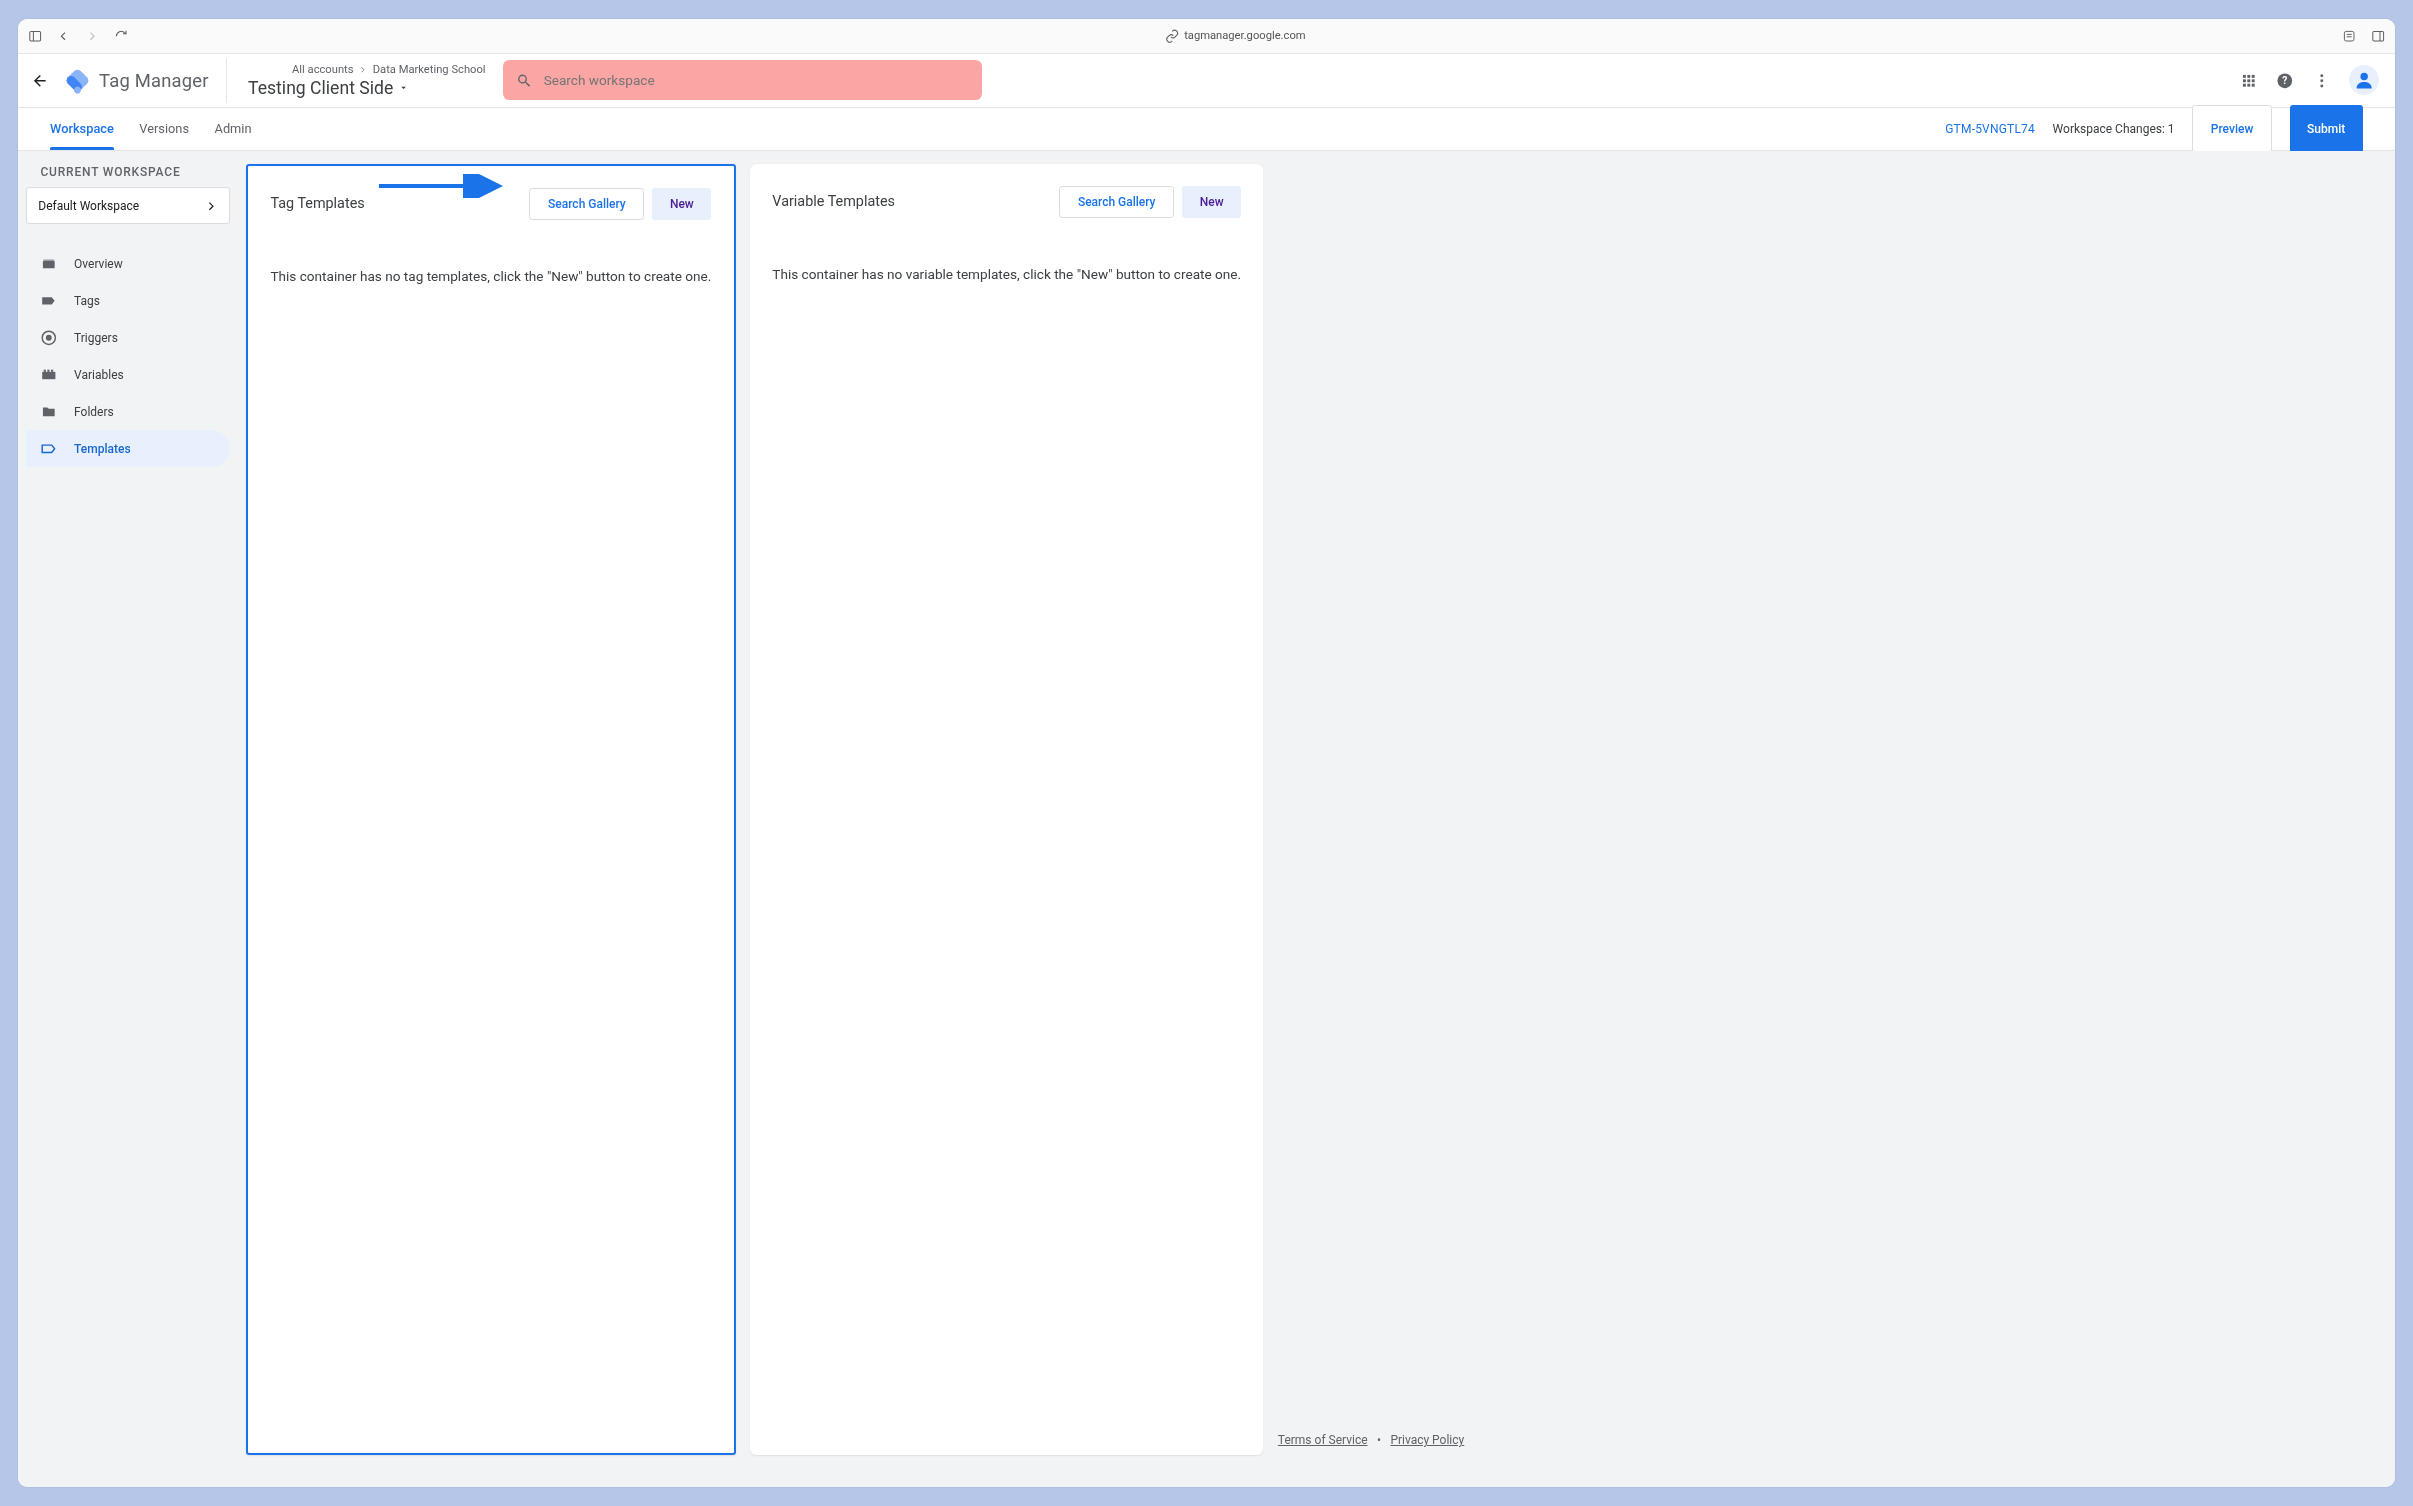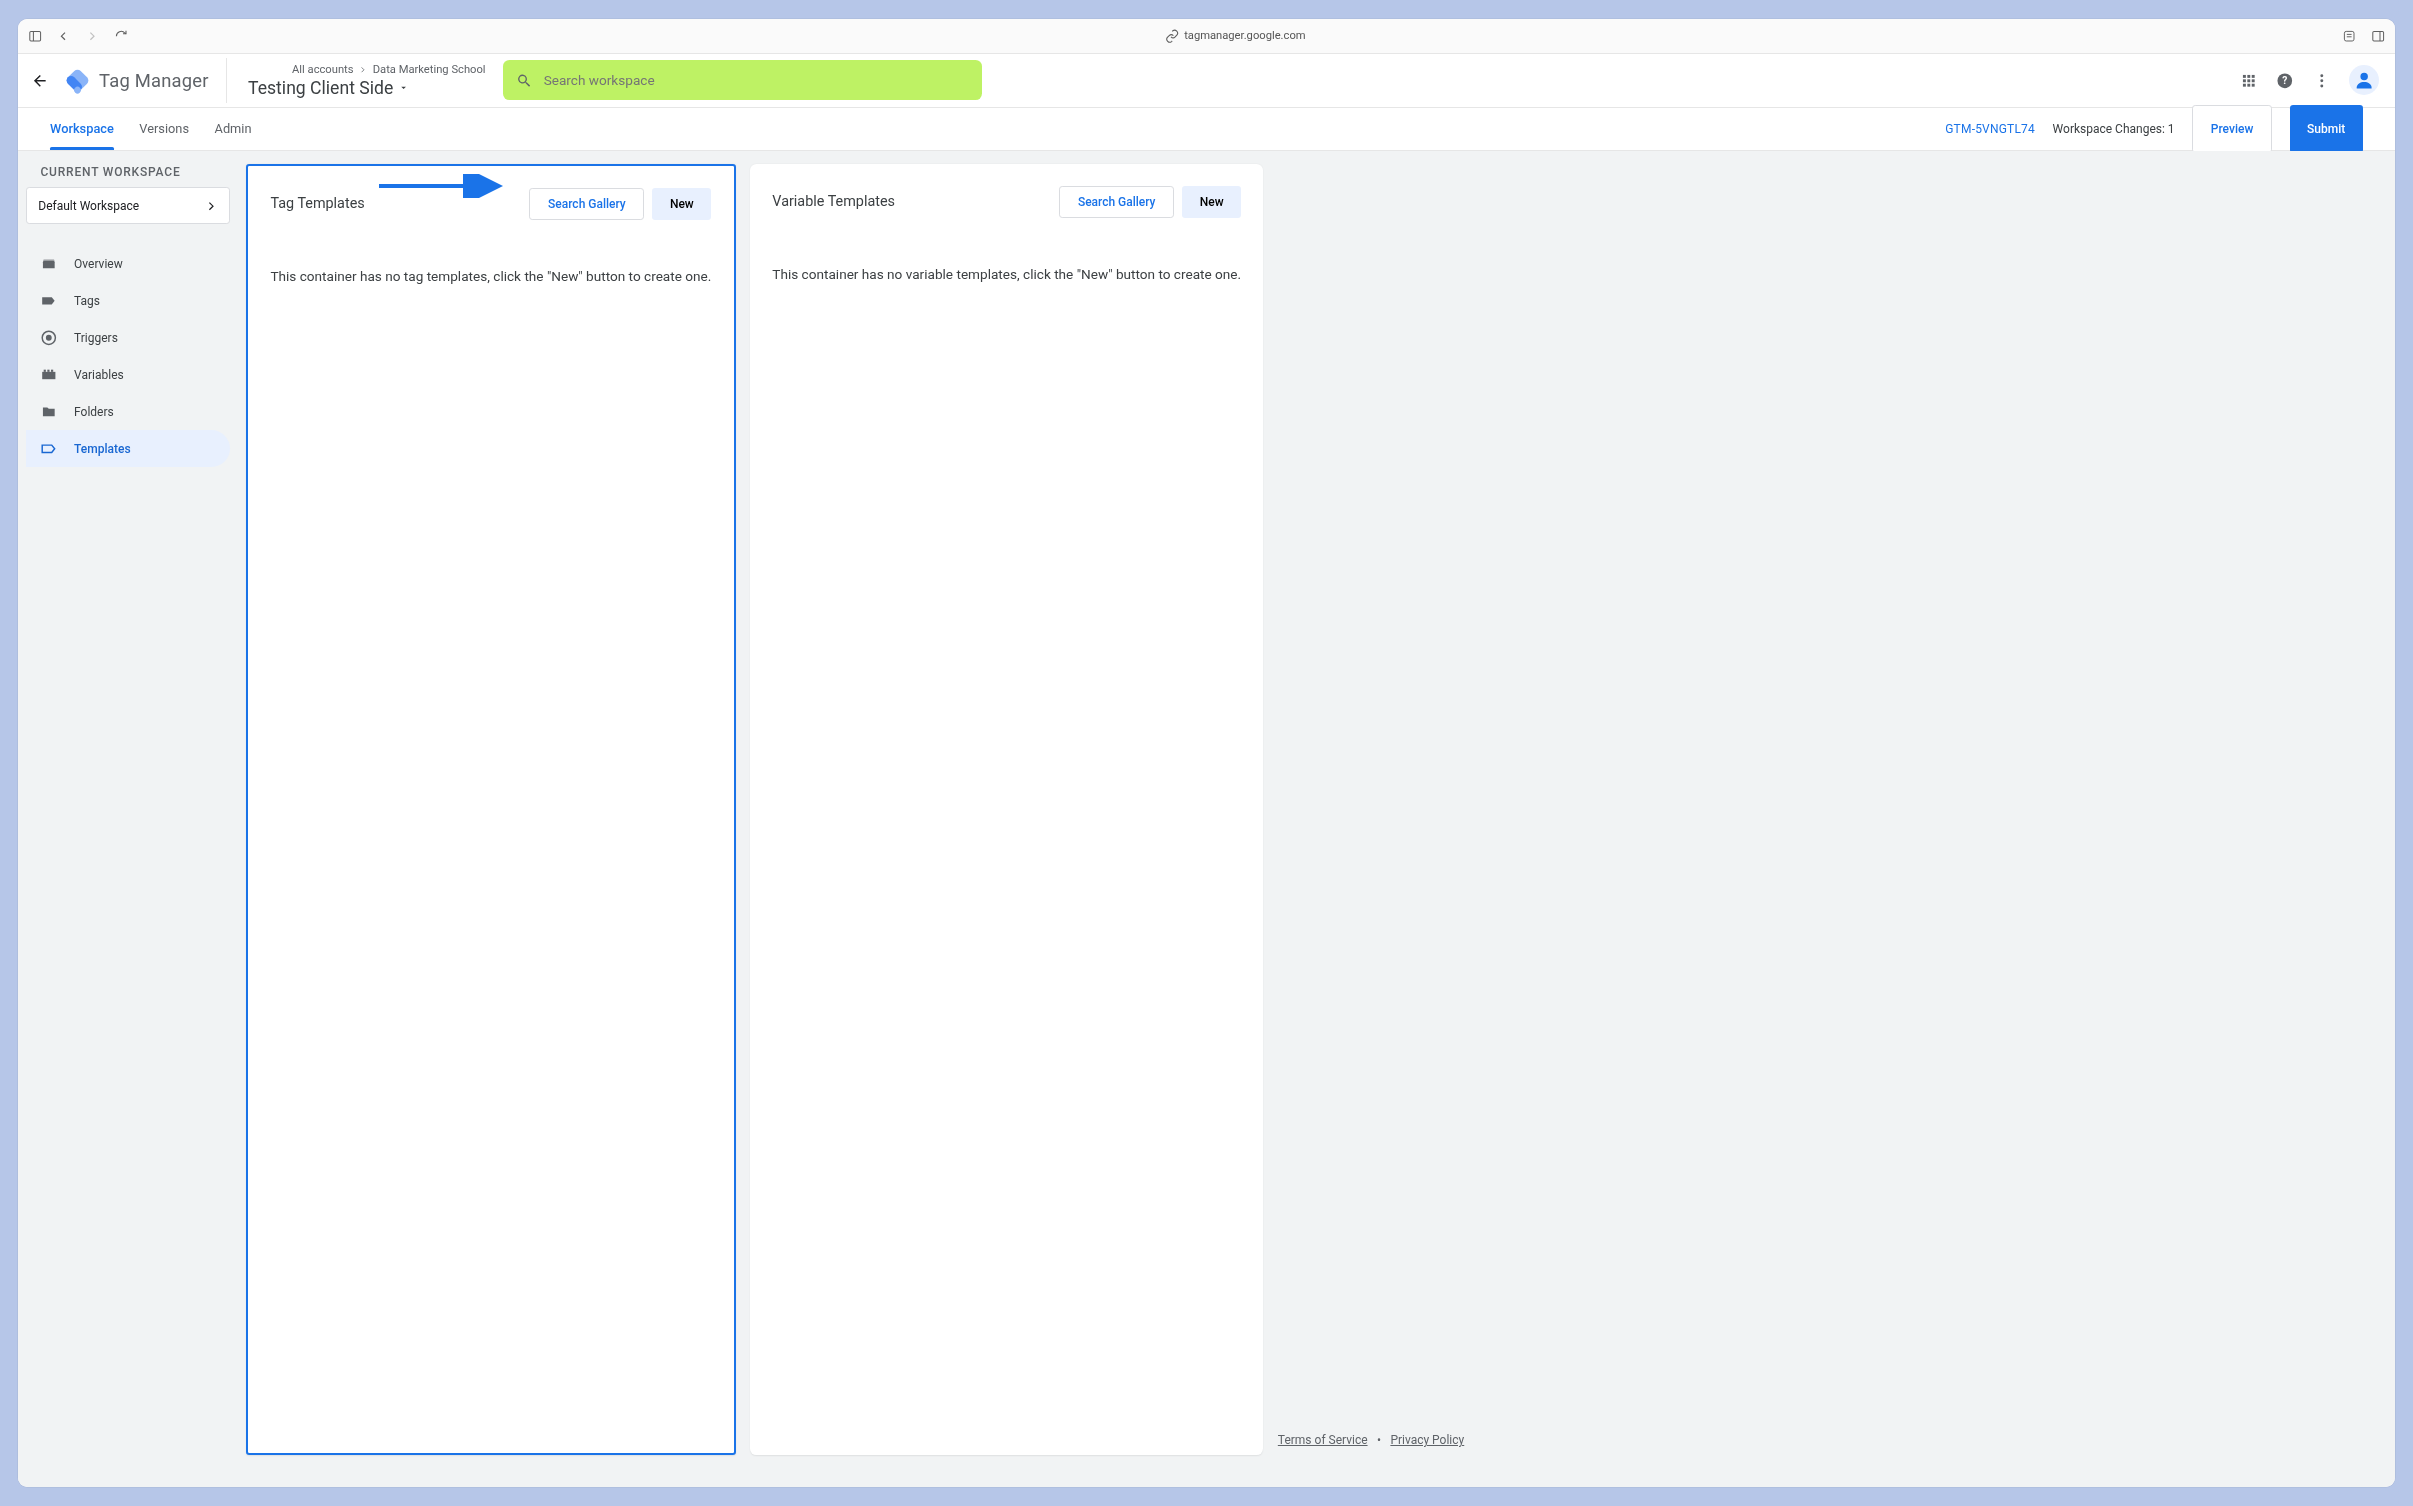--- a/index.html
+++ b/index.html
@@ -19,21 +19,21 @@
   .back-arrow { width: 30px; height: 30px; display: flex; align-items: center; justify-content: center; color: #202124; }
   .back-arrow svg { width: 17.6px; height: 17.6px; }
   .logo-block { display: flex; align-items: center; gap: 8px; padding-right: 17.6px; border-right: 0.8px solid #e6e6e6; height: 45px; }
   .logo-diamond { width: 27px; height: 27px; position: relative; }
   .product-name { font-size: 18.4px; color: #5f6368; letter-spacing: 0.2px; }
   .container-path { display: flex; flex-direction: column; gap: 1.6px; padding-left: 11.2px; }
   .bc { font-size: 11.2px; color: #5f6368; display: flex; align-items: center; gap: 4.8px; margin-left: 44px; }
   .bc svg { width: 9.6px; height: 9.6px; }
   .container-name { font-size: 17.6px; color: #3c4043; display: flex; align-items: center; gap: 4.8px; }
   .container-name svg { width: 11.2px; height: 11.2px; }
-  .search-box { flex: 0 0 479px; height: 40px; background: #bef264; border-radius: 6.4px; display: flex; align-items: center; padding: 0 12.8px; gap: 11.2px; margin-left: 8px; }
+  .search-box { flex: 0 0 479px; height: 40px; background: #fca5a5; border-radius: 6.4px; display: flex; align-items: center; padding: 0 12.8px; gap: 11.2px; margin-left: 8px; }
   .search-box svg { width: 17.6px; height: 17.6px; color: #5f6368; }
   .search-box input { border: none; background: transparent; font-size: 13.6px; color: #5f6368; width: 100%; outline: none; }
   .header-right { margin-left: auto; display: flex; align-items: center; gap: 17.6px; }
   .hr-icon { width: 19px; height: 19px; color: #5f6368; display: flex; align-items: center; justify-content: center; }
   .hr-icon svg { width: 17.6px; height: 17.6px; }
   .avatar { width: 30px; height: 30px; border-radius: 50%; background: #e8f0fe; display: flex; align-items: center; justify-content: center; }
   .avatar svg { width: 22.3px; height: 22.3px; color: #1a73e8; }
   
   
   .sub-header { height: 43px; border-bottom: 0.8px solid #e6e6e6; display: flex; align-items: center; padding: 0 32px; }
@@ -60,21 +60,21 @@
   .nav-item.active .nicon { color: #1967d2; }
   .nicon svg { width: 17.6px; height: 17.6px; }
   
   .main { flex: 1; padding: 12.8px 14.4px 32px 8px; display: flex; gap: 14.4px; }
   .card { background: #fff; border-radius: 6.4px; padding: 22.3px 22.3px 32px 22.3px; box-shadow: 0 0.8px 1.6px rgba(0,0,0,0.08); }
   .card.highlight { border: 2.4px solid #1a73e8; border-radius: 3.2px; }
   .card-head { display: flex; align-items: center; }
   .card-title { font-size: 14.4px; color: #3c4043; }
   .card-actions { margin-left: auto; display: flex; gap: 8px; align-items: center; }
   .chip-btn { height: 32px; padding: 0 17.6px; border-radius: 3.2px; font-size: 12px; font-weight: 500; display: flex; align-items: center; border: 0.8px solid #dadce0; background: #fff; color: #1a73e8; cursor: pointer; }
-  .chip-btn.tonal { background: #e8f0fe; border: none; color: #000000; }
+  .chip-btn.tonal { background: #e8f0fe; border: none; color: #4c1d95; }
   .empty { text-align: center; color: #3c4043; font-size: 13.6px; padding-top: 48px; padding-bottom: 16px; }
   
   .arrow-annot { position: relative; }
   .arrow-svg { position: absolute; right: 231px; top: 8px; width: 128px; height: 24px; }
   
   .footer { text-align: center; margin-top: auto; padding-top: 80px; padding-bottom: 8px; color: #5f6368; font-size: 12px; }
   .footer a { color: #5f6368; text-decoration: underline; }
   .dot { padding: 0 6.4px; }
 </style>
 </head>

